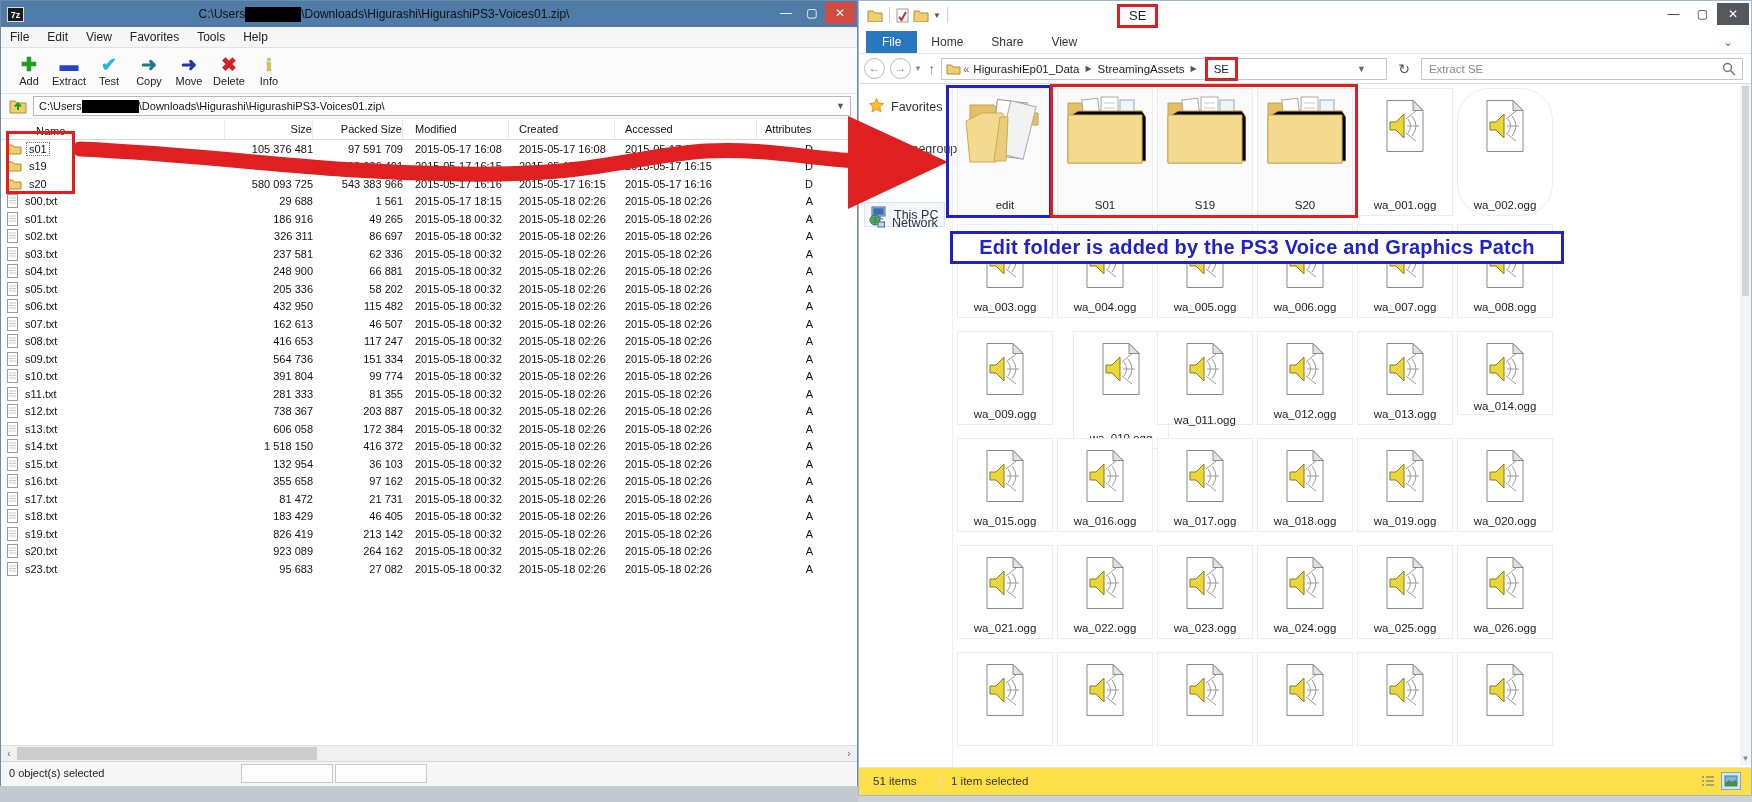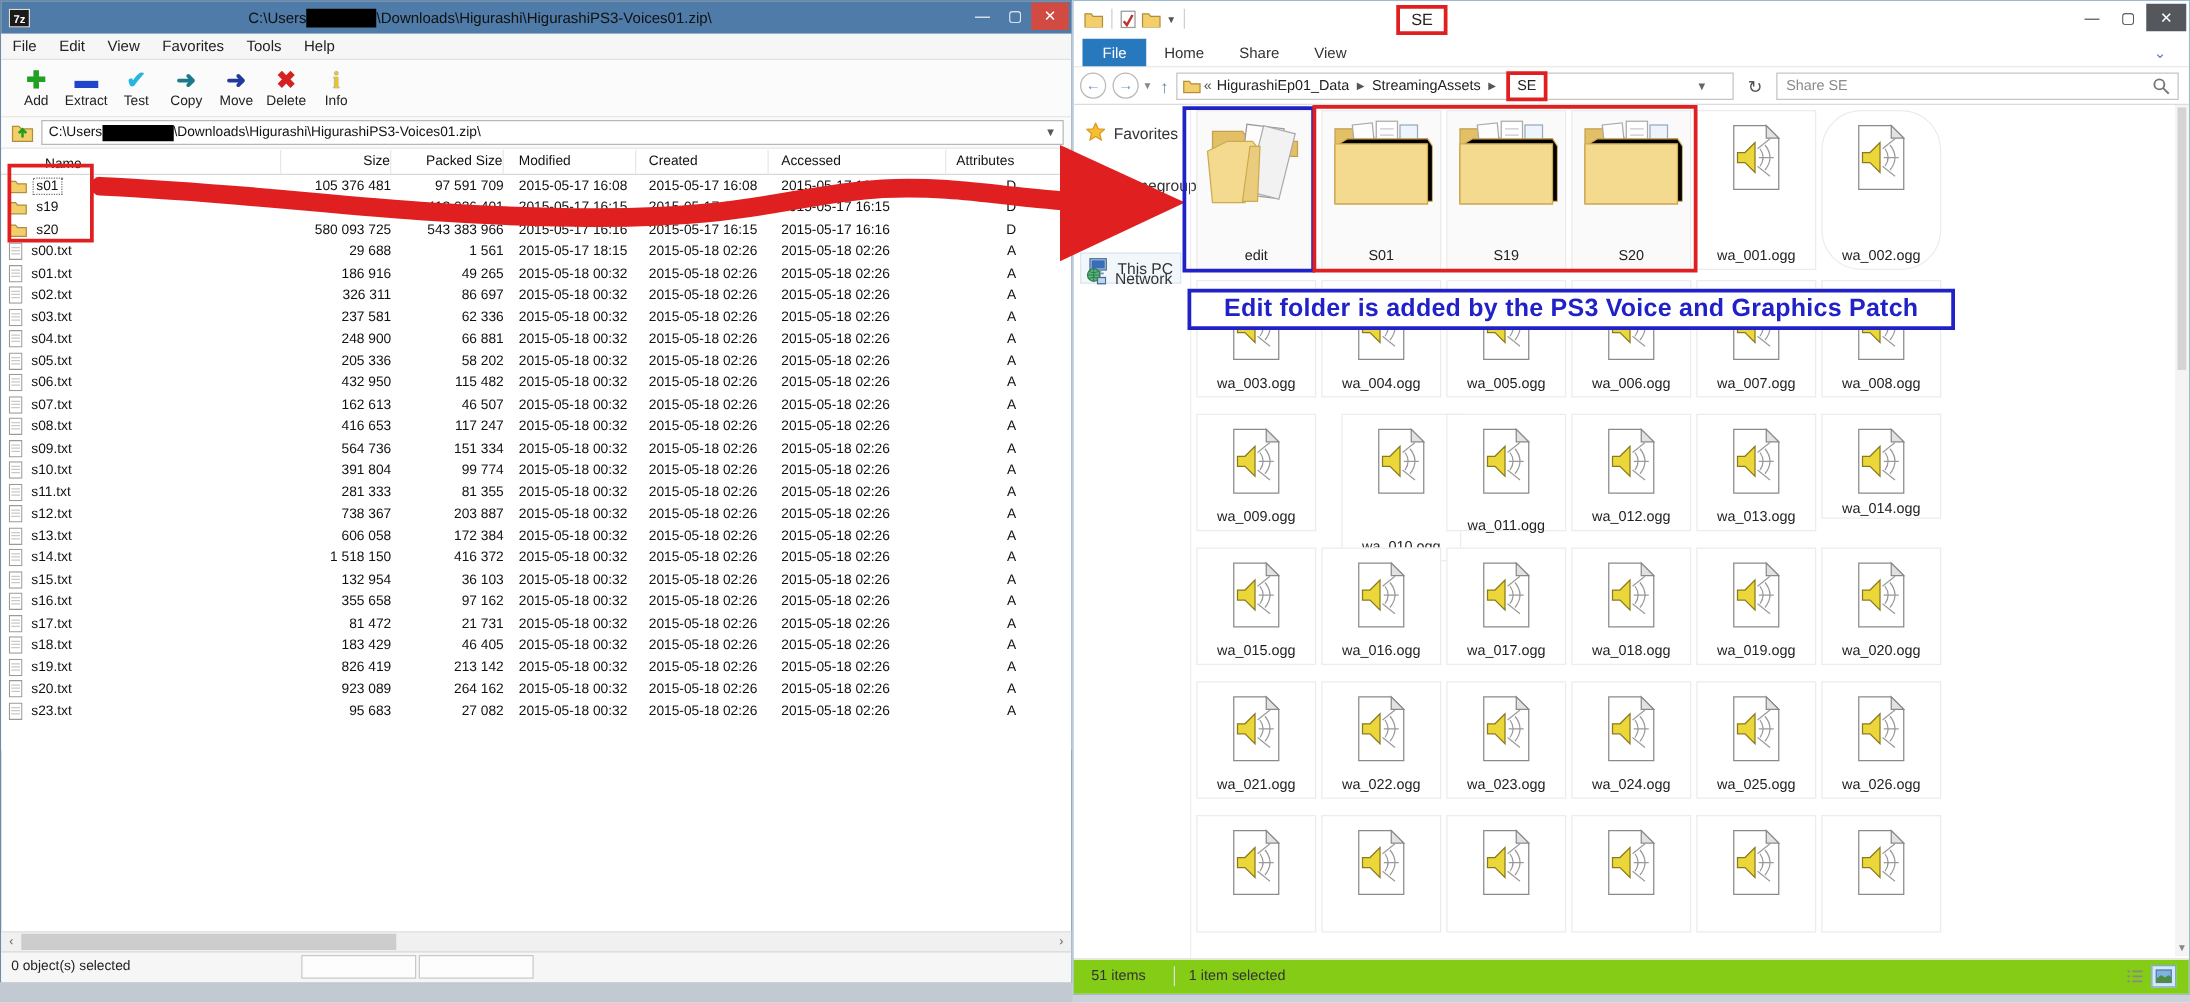--- a/index.html
+++ b/index.html
@@ -110,21 +110,21 @@
   .ex-sep { position:absolute; left:93px; top:0; width:1px; height:100%; background:#f0f0f0; }
   .ex-content { position:absolute; left:94px; top:0; width:789px; height:681px; overflow:hidden; }
   .tile { position:absolute; width:96px; border:1px solid #ececec; background:#fff;
           display:flex; flex-direction:column; align-items:center; }
   .tile.folder { background:#fafafa; }
   .tile .lbl { font-size:11.5px; color:#222; margin-top:auto; margin-bottom:4px; }
   .ex-scroll { position:absolute; right:0; top:0; width:11px; height:681px; background:#f4f4f4; }
   .ex-scroll .down { position:absolute; bottom:2px; left:0; width:11px; text-align:center;
                      color:#888; font-size:8px; }
   .ex-scroll .thumb { position:absolute; top:2px; left:2px; width:7px; height:210px; background:#d4d4d4; }
-  .ex-status { position:absolute; left:0; top:766px; width:100%; height:28px; background:#84cc16;
+  .ex-status { position:absolute; left:0; top:766px; width:100%; height:28px; background:#fde047;
                border-top:1px solid #e4e4e4; font-size:11.5px; color:#333; }
   .ex-status .it { position:absolute; left:14px; top:7px; }
   .ex-status .sel { position:absolute; left:92px; top:7px; }
   .ex-status .div1 { position:absolute; left:80px; top:5px; width:1px; height:16px; background:#dcdcdc; }
   .viewicons { position:absolute; right:10px; top:4px; display:flex; gap:3px; }
   .vicon { width:20px; height:18px; border:1px solid transparent; display:flex;
            align-items:center; justify-content:center; }
   .vicon.active { border-color:#7da7d4; background:#d6e7f7; }
 
   
@@ -735,21 +735,21 @@
         <span class="crumb-guill">«</span>
         <span>HigurashiEp01_Data</span>
         <span class="crumb-sep">▶</span>
         <span>StreamingAssets</span>
         <span class="crumb-sep">▶</span>
         <span class="crumb-se-wrap">SE</span>
         <span class="chev">▼</span>
         <span class="refr">↻</span>
       </div>
       <div class="searchbox">
-        <span>Share SE</span>
+        <span>Extract SE</span>
         <svg class="mag" width="14" height="14" viewBox="0 0 14 14">
           <circle cx="5.5" cy="5.5" r="4" fill="none" stroke="#777" stroke-width="1.5"></circle>
           <line x1="8.5" y1="8.5" x2="13" y2="13" stroke="#777" stroke-width="1.5"></line>
         </svg>
       </div>
     </div>
     <div class="ex-body">
       <div class="ex-sidebar" id="ex-sidebar">
           <div class="side-item" style="top: 14px;">
             <span><svg width="15" height="15" viewBox="0 0 15 15">

